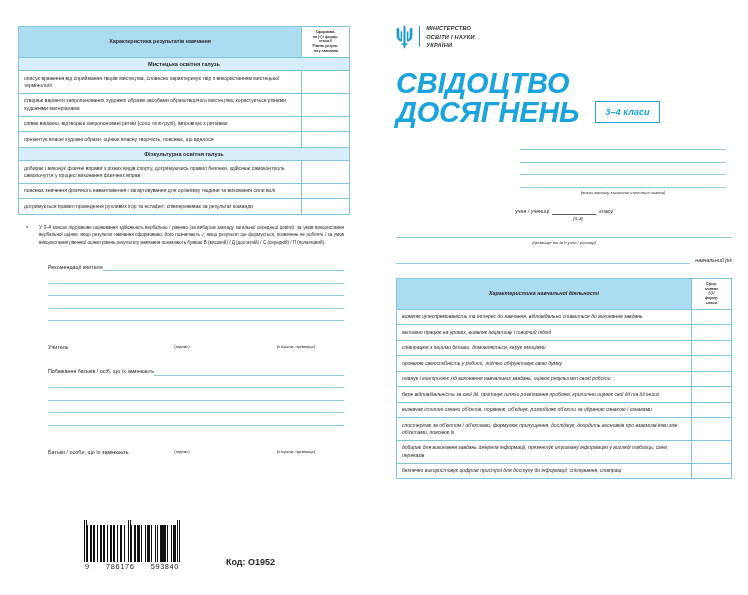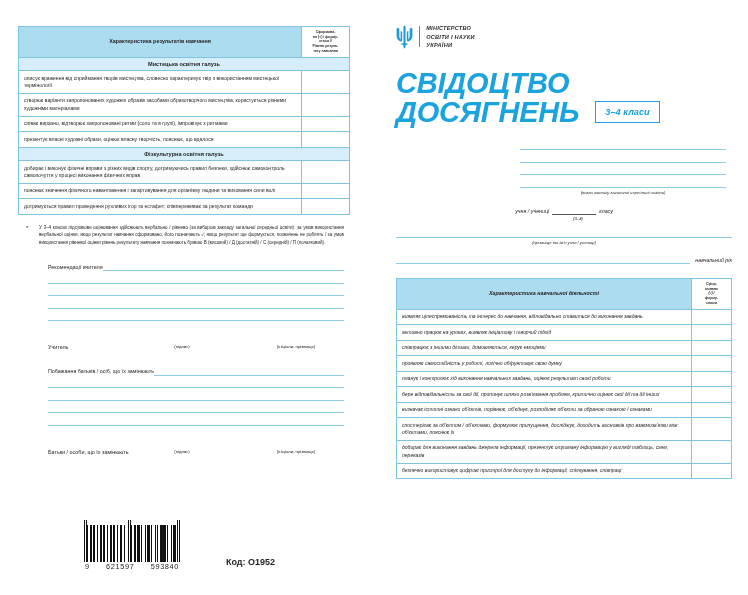--- a/index.html
+++ b/index.html
@@ -373,21 +373,21 @@
             <i style="width: 1px; height: 88%;"></i>
             <i style="width: 1.9px; background: transparent; height: 88%;"></i>
             <i style="width: 2.8px; height: 88%;"></i>
             <i style="width: 1px; background: transparent; height: 88%;"></i>
             <i style="width: 1.2px;"></i>
             <i style="width: 1.2px; background: transparent;"></i>
             <i style="width: 1.2px;"></i>
           </div>
         <div class="barnum">
           <span>9</span>
-          <span>621597</span>
+          <span>786176</span>
           <span>593840</span>
         </div>
       </div>
       <div class="code-label">Код: О1952</div>
     </div>
   </div>
 
   <div class="page-right">
 
     <div class="mon-logo">

